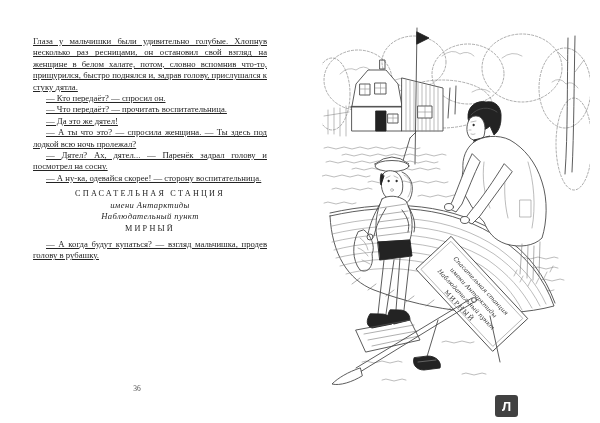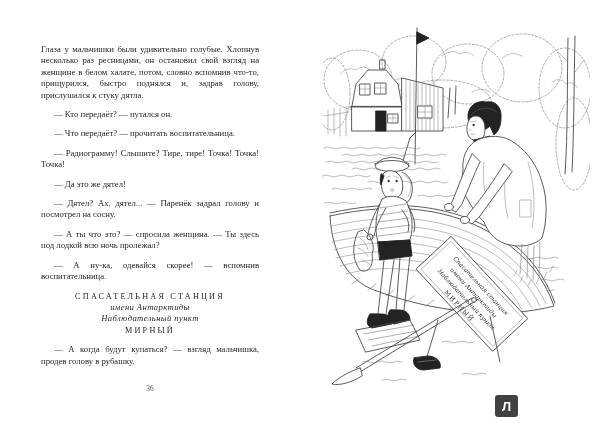--- a/index.html
+++ b/index.html
@@ -4,28 +4,28 @@
 <style>
   html,body{margin:0;padding:0;}
   body{
     width:600px;height:423px;position:relative;background:#ffffff;
     font-family:"Liberation Serif", serif;overflow:hidden;
   }
   .left-page{
     position:absolute;left:33px;top:36px;width:234px;
     color:#242424;font-size:8.7px;line-height:11.4px;text-align:justify;
   }
-  .left-page p{margin:8px;}
+  .left-page p{margin:0;text-decoration:underline;}
   .left-page p.indent{text-indent:13px;}
   .sign-block{text-align:center;margin:4px 0 5px 0;}
   .sign-line{display:block;}
   .sign-caps{font-size:8.2px;letter-spacing:2.2px;}
   .sign-italic{font-style:italic;font-size:8.6px;letter-spacing:0.4px;}
   .page-number{
-    position:absolute;left:33px;top:384px;width:234px;text-align:center;
+    position:absolute;left:20px;top:384px;width:234px;text-align:center;
     font-size:7.5px;color:#4f4f4f;
   }
   .illustration{position:absolute;left:322px;top:22px;width:268px;height:374px;}
   .ill path,.ill line,.ill ellipse,.ill rect,.ill circle,.ill polygon{
     fill:none;stroke:#4a4a4a;stroke-width:0.9;stroke-linecap:round;stroke-linejoin:round;
   }
   .ill .fill-white{fill:#ffffff;}
   .ill .fill-dark{fill:#232323;stroke:#232323;}
   .ill .thin{stroke-width:0.6;stroke:#8f8f8f;}
   .ill .foliage{stroke:#8a8a8a;stroke-width:0.7;stroke-dasharray:2.2,1.8;}
@@ -39,27 +39,26 @@
     background:#414141;border-radius:3px;color:#ffffff;
     font-family:"Liberation Sans", sans-serif;font-weight:bold;font-size:13px;
     display:flex;align-items:center;justify-content:center;
   }
 </style>
 </head>
 <body>
 
 <div class="left-page">
   <p>Глаза у мальчишки были удивительно голубые. Хлопнув несколько раз ресницами, он остановил свой взгляд на женщине в белом халате, потом, словно вспомнив что-то, прищурился, быстро поднялся и, задрав голову, прислушался к стуку дятла.</p>
-  <p class="indent">— Кто передаёт? — путался он.</p>
+  <p class="indent">— Кто передаёт? — спросил он.</p>
   <p class="indent">— Что передаёт? — прочитать воспитательница.</p>
-  <p class="indent">— Радиограмму! Слышите? Тире, тире! Точка! Точка! Точка!</p>
   <p class="indent">— Да это же дятел!</p>
+  <p class="indent">— А ты что это? — спросила женщина. — Ты здесь под лодкой всю ночь пролежал?</p>
   <p class="indent">— Дятел? Ах, дятел... — Паренёк задрал голову и посмотрел на сосну.</p>
-  <p class="indent">— А ты что это? — спросила женщина. — Ты здесь под лодкой всю ночь пролежал?</p>
-  <p class="indent">— А ну-ка, одевайся скорее! — вспомнив воспитательница.</p>
+  <p class="indent">— А ну-ка, одевайся скорее! — сторону воспитательница.</p>
 
   <div class="sign-block">
     <span class="sign-line sign-caps">СПАСАТЕЛЬНАЯ СТАНЦИЯ</span>
     <span class="sign-line sign-italic">имени Антарктиды</span>
     <span class="sign-line sign-italic">Наблюдательный пункт</span>
     <span class="sign-line sign-caps">МИРНЫЙ</span>
   </div>
 
   <p class="indent">— А когда будут купаться? — взгляд мальчишка, продев голову в рубашку.</p>
 </div>

